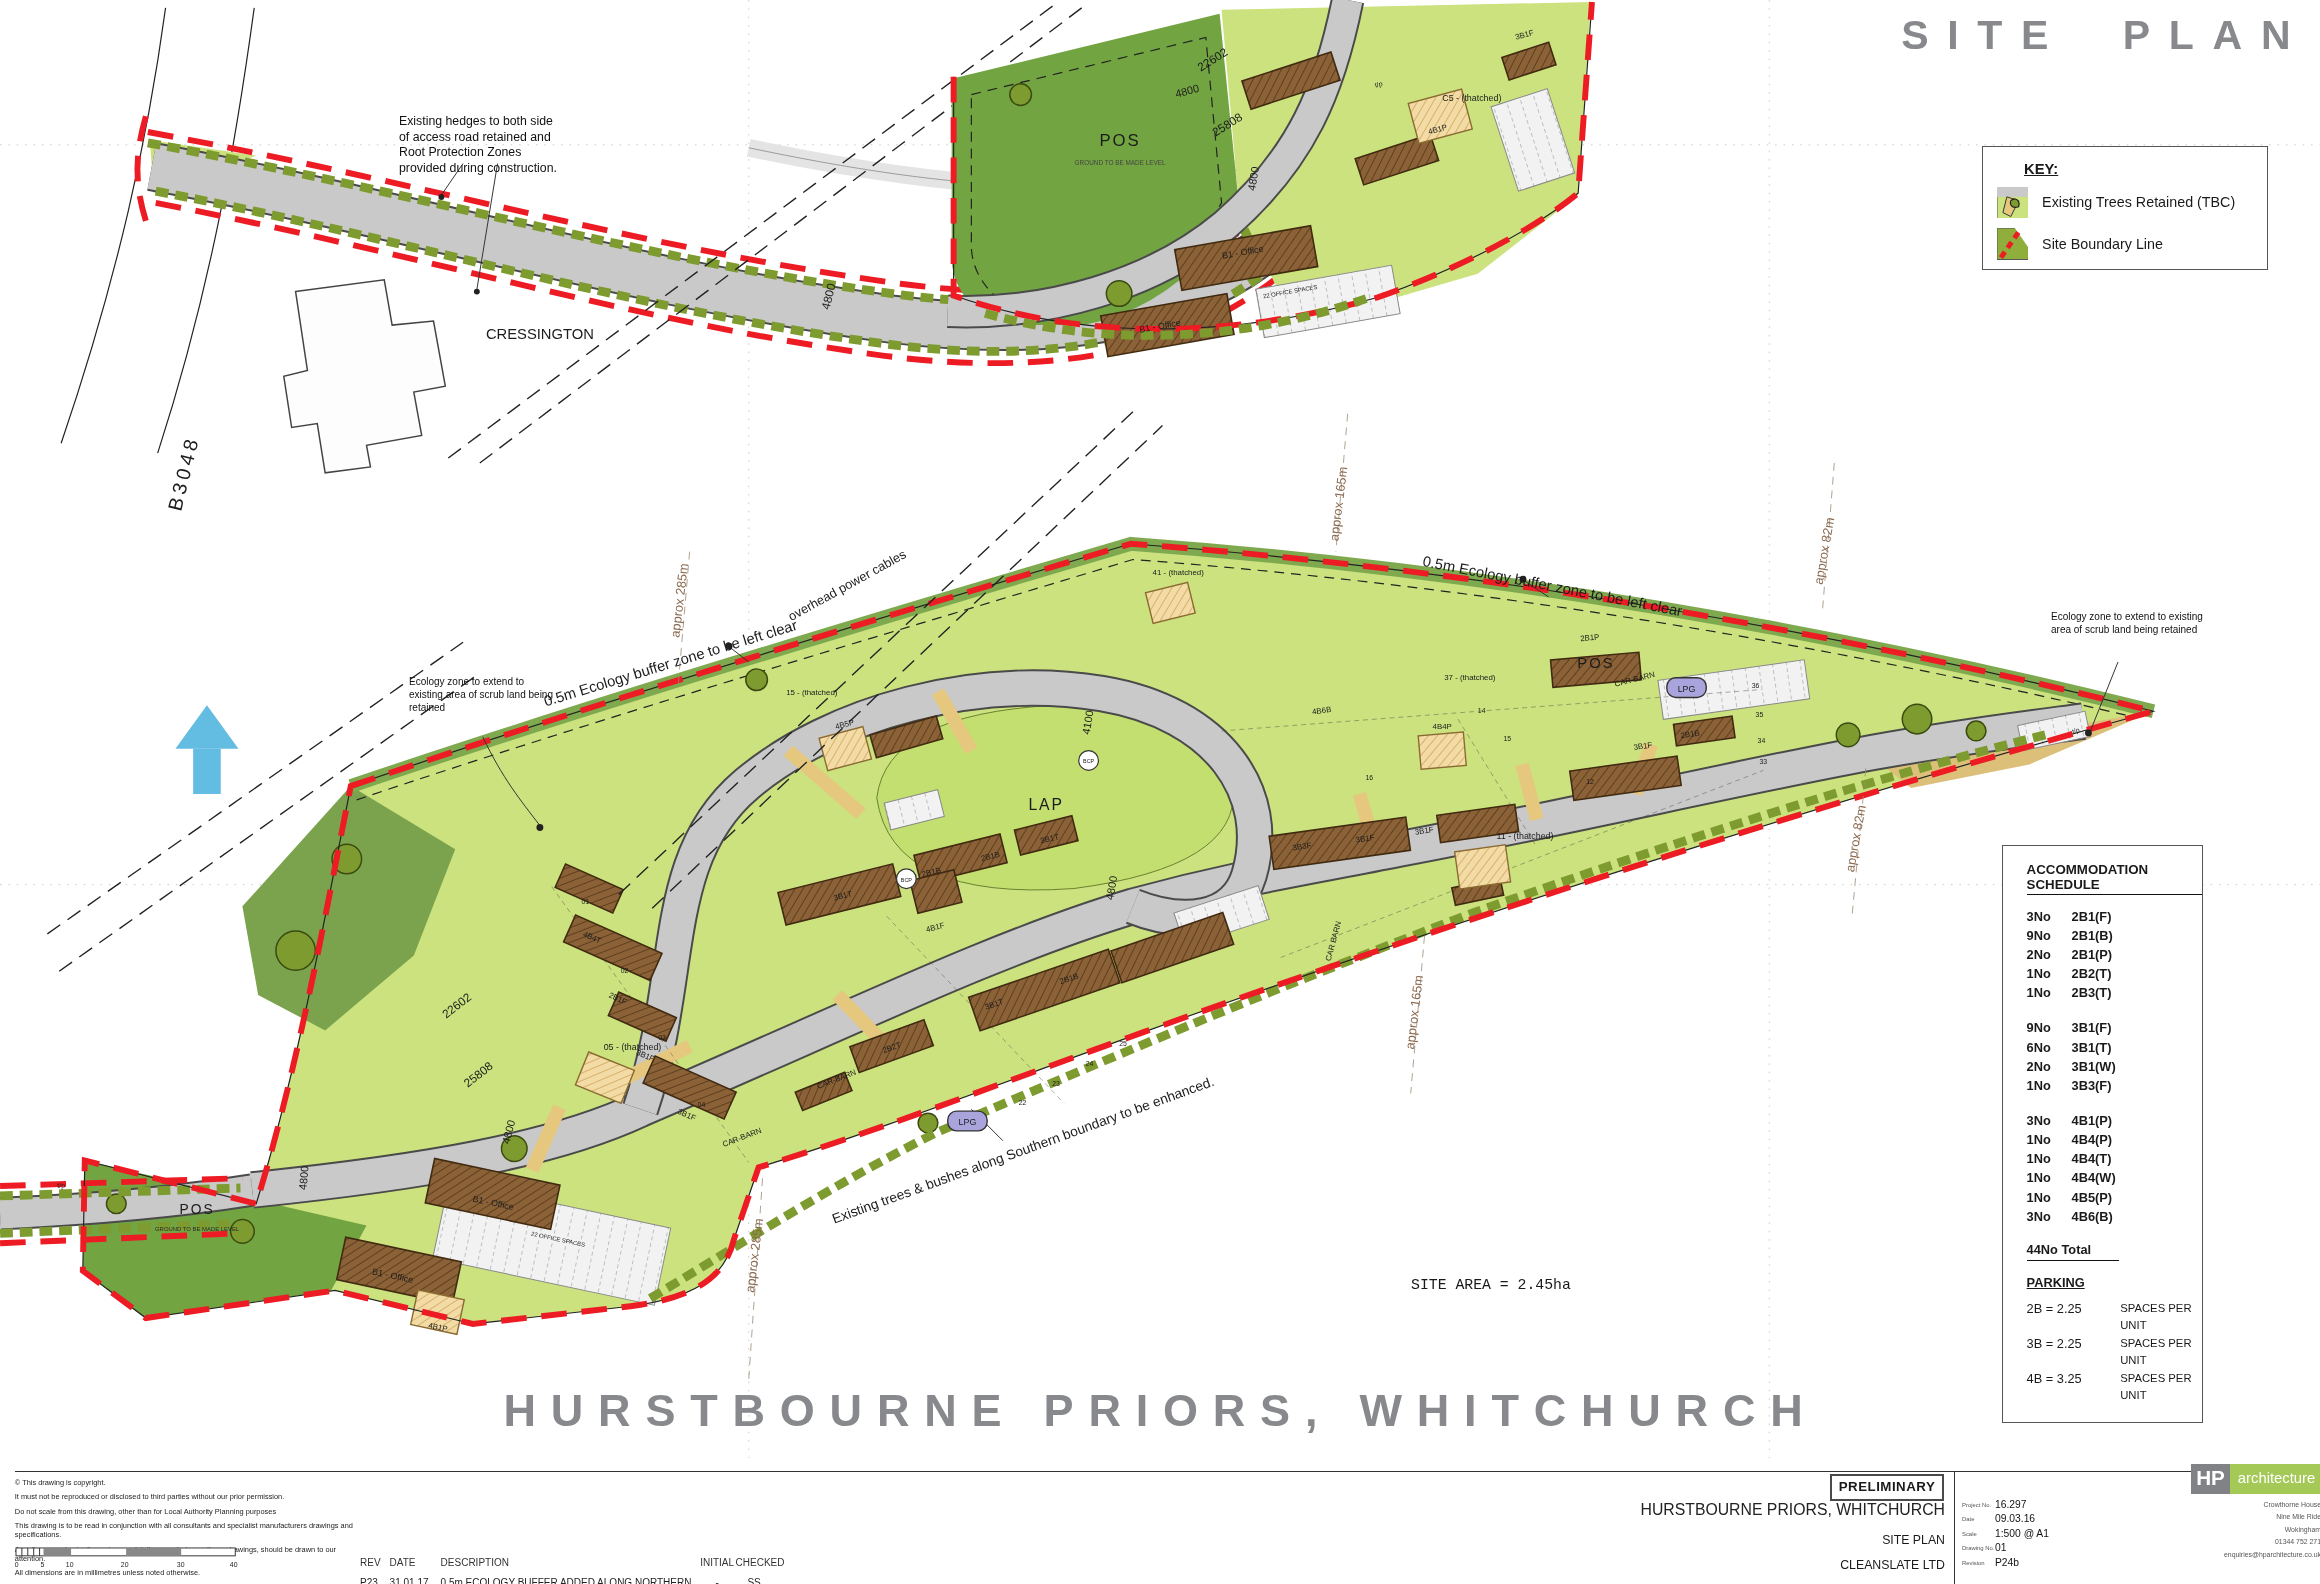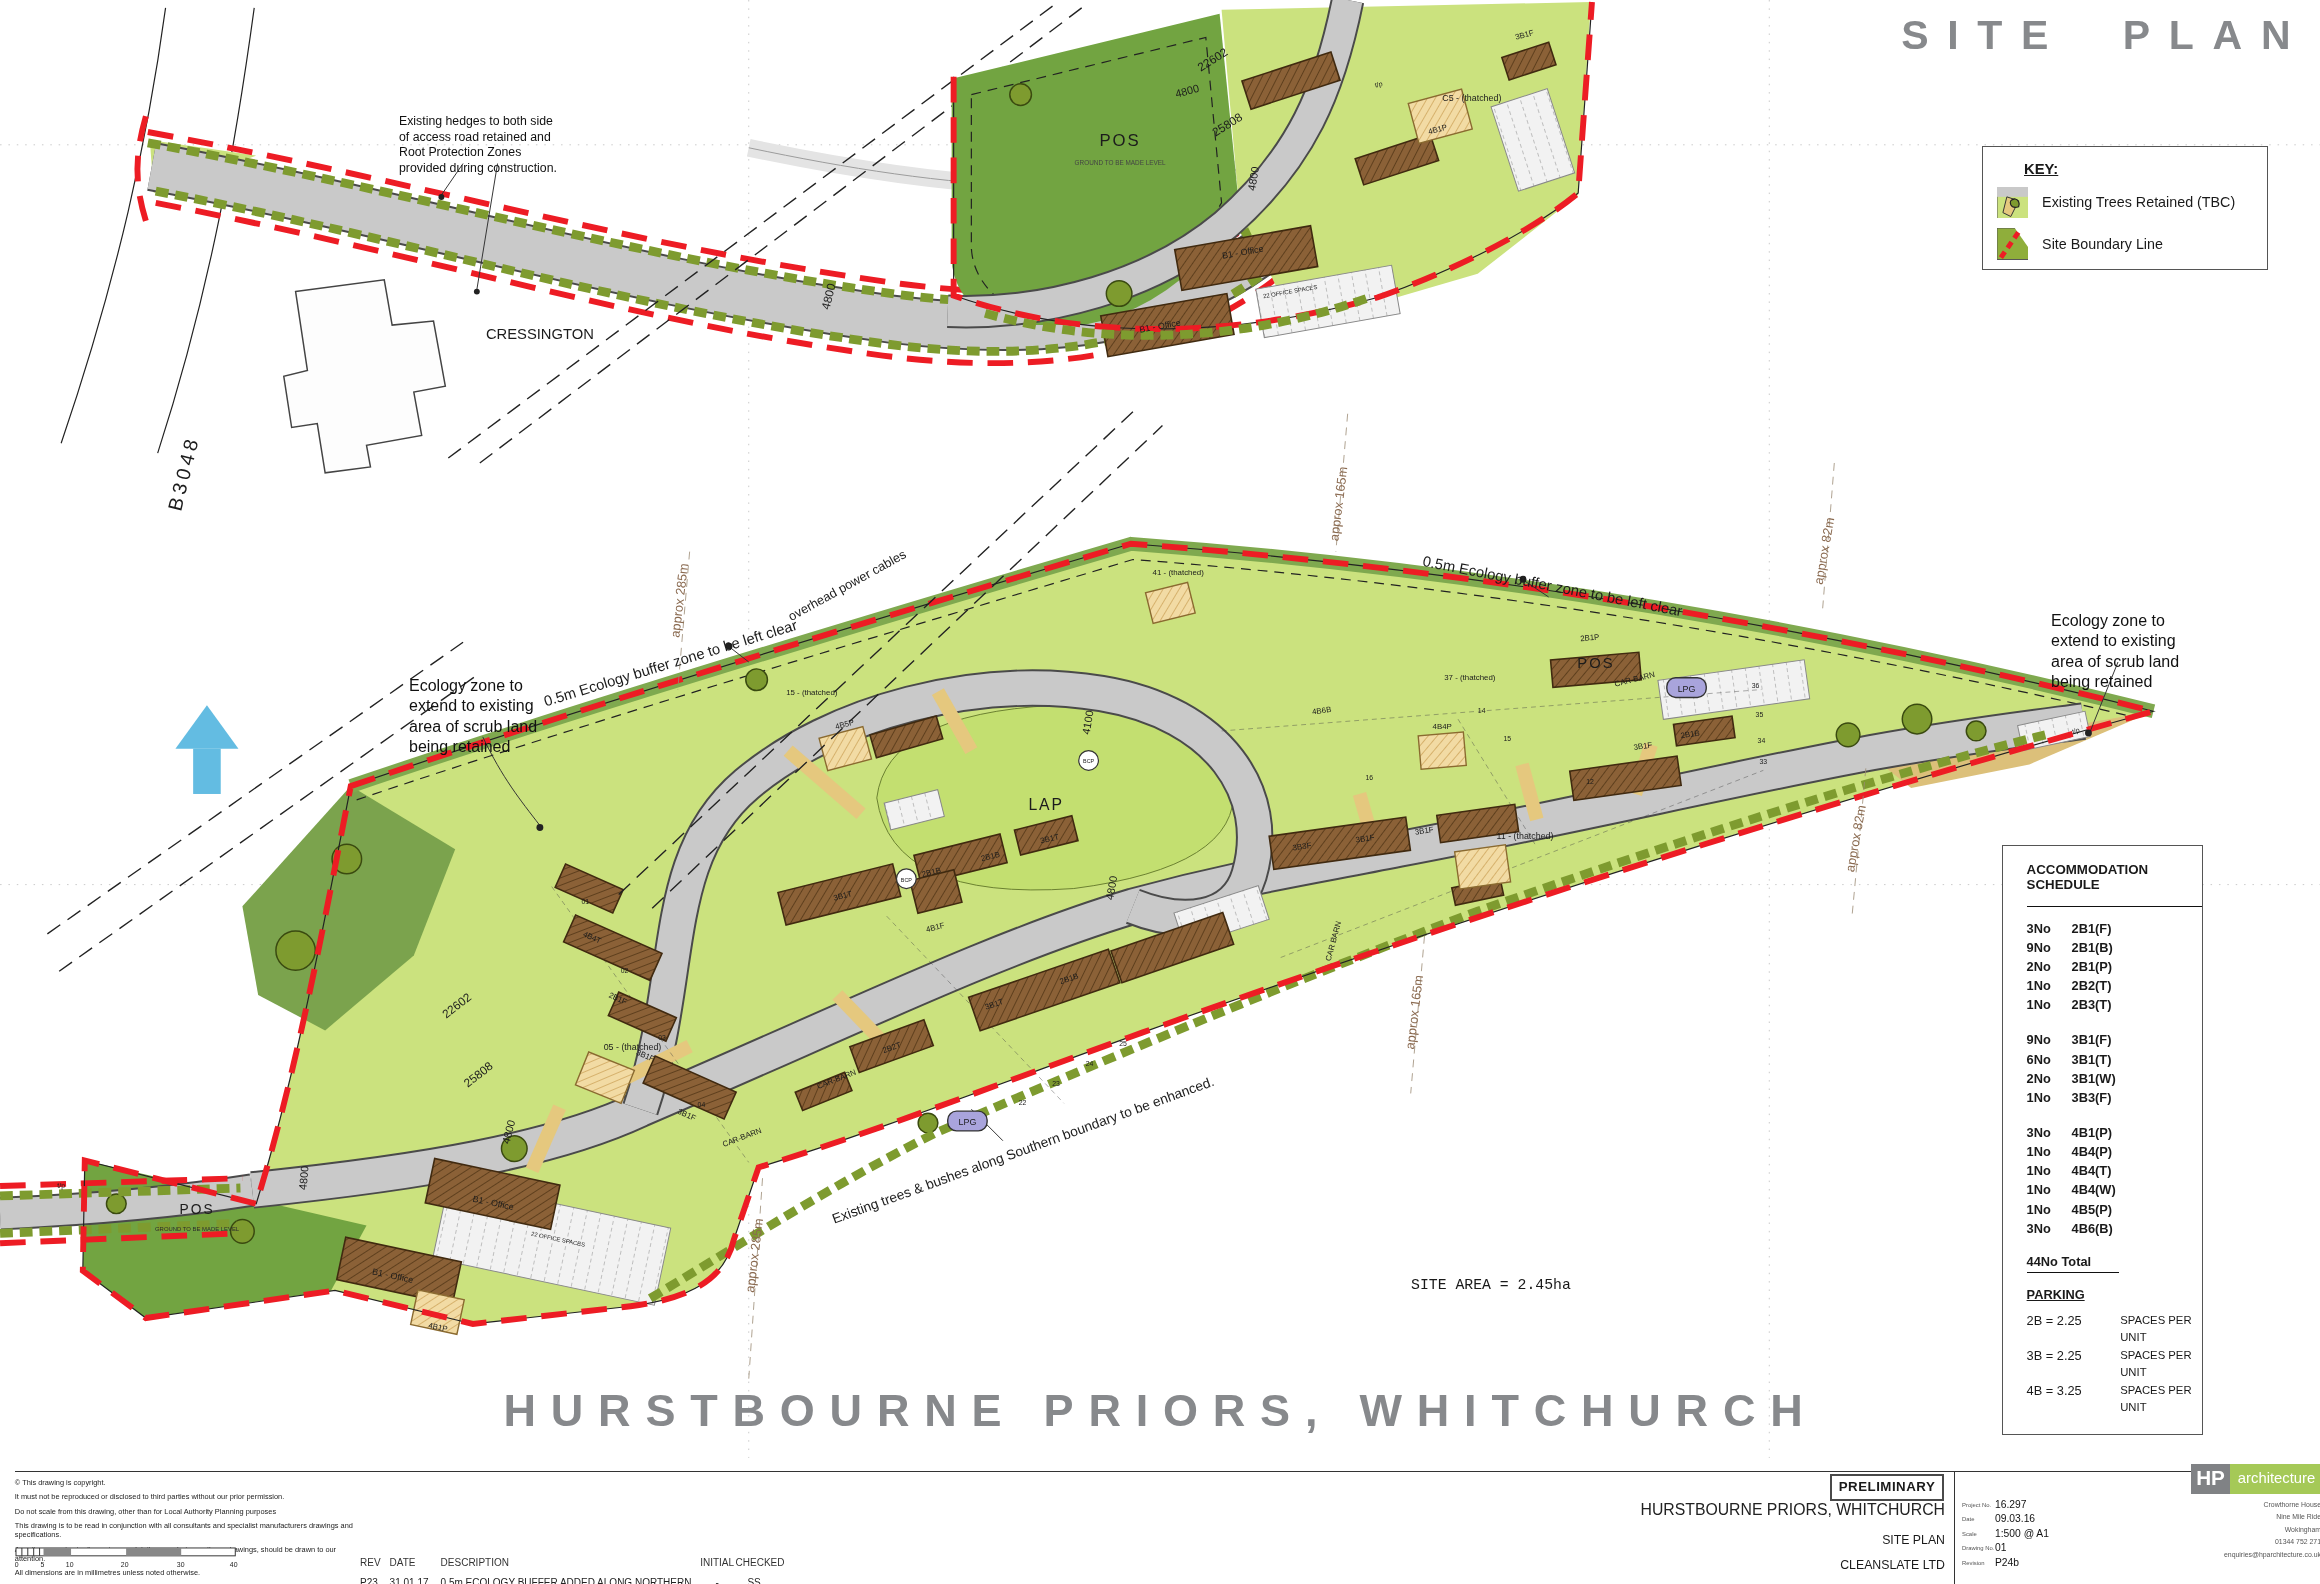--- a/index.html
+++ b/index.html
@@ -24,31 +24,31 @@
     letter-spacing:18.7px;word-spacing:25.6px;white-space:nowrap;}
   .key-box{left:1982px;top:146px;width:284px;height:122px;border:1px solid #555;background:#fff;}
   .key-title{margin:13.8px 0 0 41px;font-size:14.8px;font-weight:bold;text-decoration:underline;}
   .key-row{display:flex;align-items:center;margin:9.9px 0 0 13.8px;}
   .key-row svg{position:static;flex:0 0 auto;}
   .key-label{margin-left:13.8px;font-size:14.3px;}
   .sched-box{left:2002px;top:845px;width:199px;border:1px solid #555;background:#fff;
     padding:15.8px 0 17.7px 0;font-size:12.8px;}
   .sched-inner{margin-left:23.6px;}
   .sched-title{font-size:13.3px;font-weight:bold;border-bottom:1.5px solid #111;
-    display:inline-block;padding-bottom:14px;margin-bottom:11.8px;}
+    display:inline-block;padding-bottom:2px;margin-bottom:11.8px;}
   .sched-row{display:flex;line-height:1.5;font-weight:bold;}
   .sched-row .c1{width:45px;}
   .sched-gap{height:15.8px;}
   .sched-total{font-weight:bold;border-bottom:1px solid #111;display:inline-block;
     padding:0 27.6px 3px 0;margin:15.8px 0 13.8px 0;}
   .sched-parking{font-weight:bold;text-decoration:underline;margin-bottom:9.9px;}
   .park-row{display:flex;line-height:1.5;gap:36px;}
   .park-row .c1{width:71px;}
   .park-row .c2{font-size:11.3px;padding-top:1px;}
-  .anno{font-size:16px;line-height:1.28;color:#111;}
+  .anno{font-size:10px;line-height:1.28;color:#111;}
   .site-area{left:1411px;top:1277px;font-size:14.8px;font-family:Liberation Mono, monospace;}
   .main-title{left:0;right:0;top:1385px;text-align:center;font-size:45px;font-weight:bold;
     color:#87898c;letter-spacing:14.8px;white-space:nowrap;}
   
   .foot-line{left:14.8px;width:2298px;top:1471px;border-top:1.5px solid #333;height:0;}
   .notes{left:14.8px;top:1478px;width:340px;font-size:7.4px;color:#222;}
   .notes div{margin-bottom:5.4px;}
   .scalebar{left:14.8px;top:1545px;}
   .sb-label{position:absolute;top:15.8px;font-size:6.9px;color:#222;}
   .revtable{left:360px;top:1557px;width:414px;font-size:10px;color:#222;}

